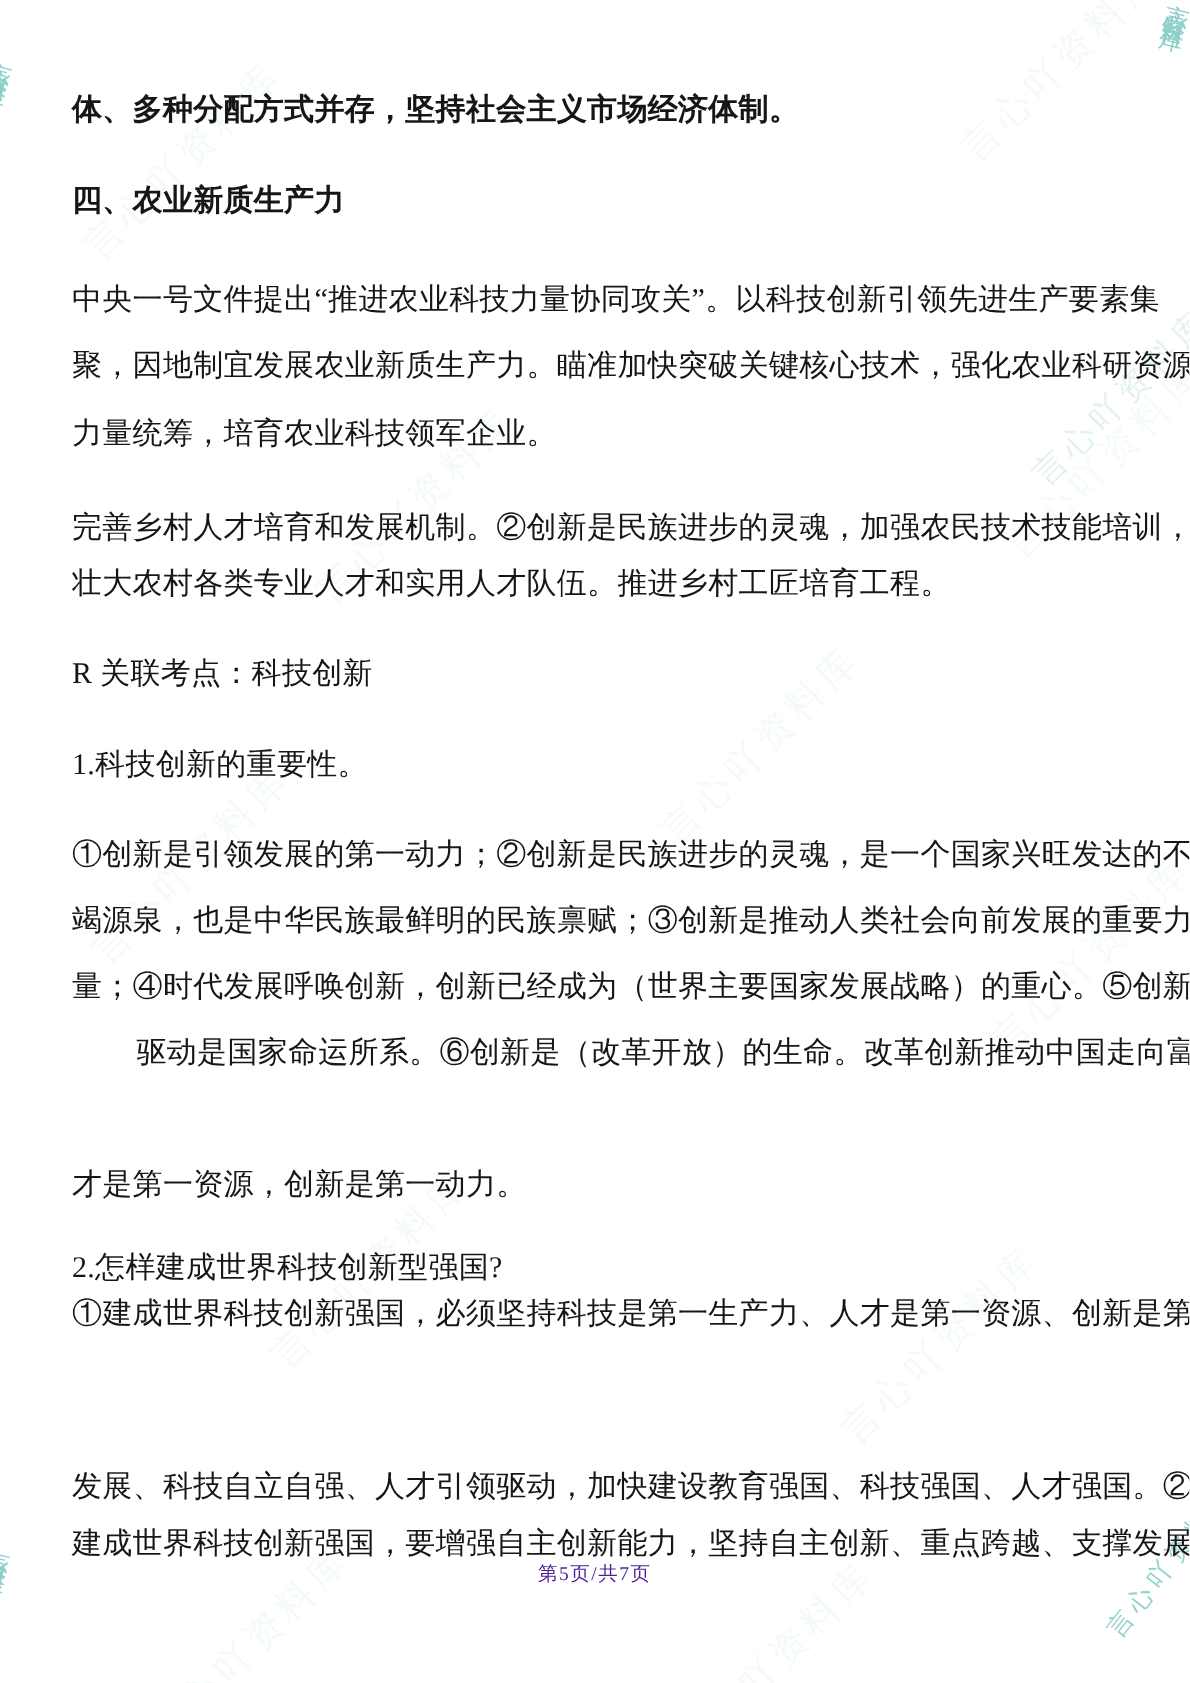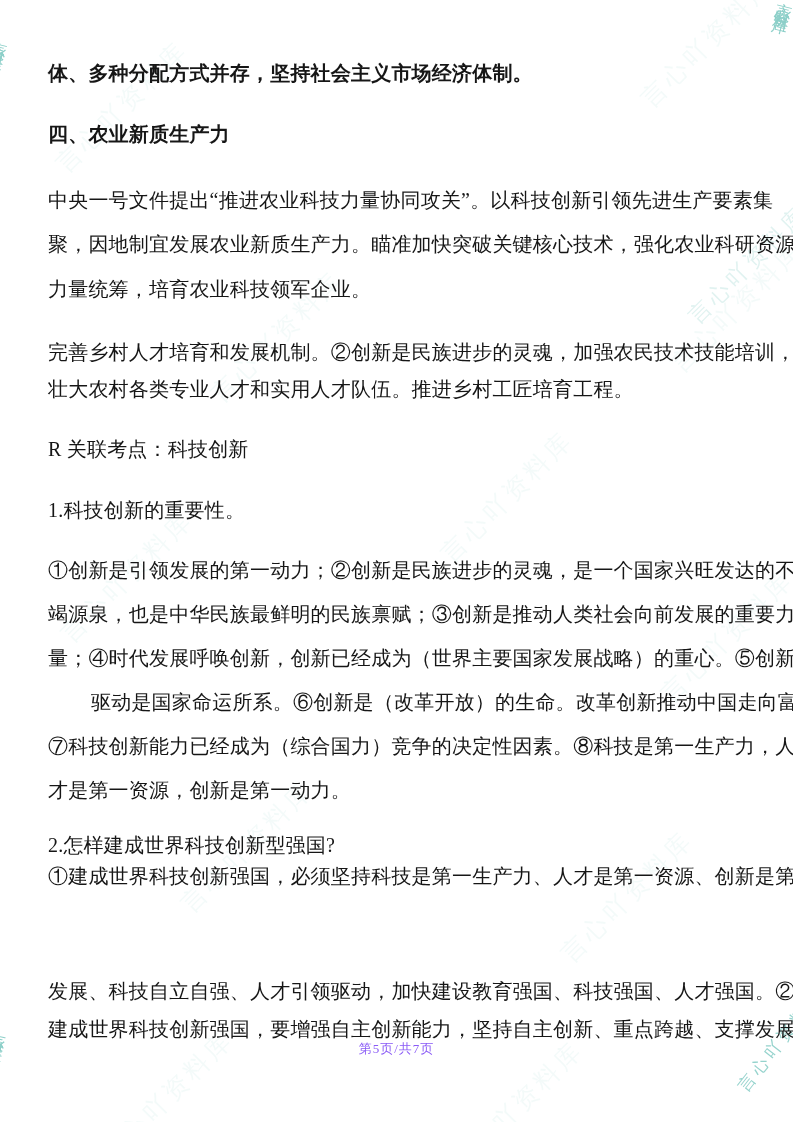--- a/index.html
+++ b/index.html
@@ -20,21 +20,21 @@
     letter-spacing:0.2px;
     white-space:nowrap;
   }
   .bold{font-weight:700;}
   .footer{
     position:absolute;
     left:0;width:100%;
     text-align:center;
     font-size:13px;
     letter-spacing:1px;
-    color:#8b5cf6;
+    color:#4c1d95;
   }
   .wm{
     position:absolute;
     white-space:nowrap;
     pointer-events:none;
     user-select:none;
   }
   .wm-grid{
     font-size:25px;
     letter-spacing:4px;
@@ -94,21 +94,20 @@
   <div class="tl" style="top:376px;">壮大农村各类专业人才和实用人才队伍。推进乡村工匠培育工程。</div>
 
   <div class="tl" style="top:436px;">R 关联考点：科技创新</div>
 
   <div class="tl" style="top:497px;">1.科技创新的重要性。</div>
 
   <div class="tl" style="top:601px;">竭源泉，也是中华民族最鲜明的民族禀赋；③创新是推动人类社会向前发展的重要力</div>
   <div class="tl" style="top:557px;">①创新是引领发展的第一动力；②创新是民族进步的灵魂，是一个国家兴旺发达的不</div>
   <div class="tl" style="top:645px;">量；④时代发展呼唤创新，创新已经成为（世界主要国家发展战略）的重心。⑤创新</div>
   <div class="tl" style="top:689px;margin-left:43px;">驱动是国家命运所系。⑥创新是（改革开放）的生命。改革创新推动中国走向富强。</div>
-  <div class="tl" style="top:733px;">⑦科技创新能力已经成为（综合国力）竞争的决定性因素。⑧科技是第一生产力，人</div>
   <div class="tl" style="top:777px;">才是第一资源，创新是第一动力。</div>
 
   <div class="tl" style="top:832px;">2.怎样建成世界科技创新型强国?</div>
 
   <div class="tl" style="top:863px;">①建成世界科技创新强国，必须坚持科技是第一生产力、人才是第一资源、创新是第</div>
   <div class="tl" style="top:978px;">发展、科技自立自强、人才引领驱动，加快建设教育强国、科技强国、人才强国。②</div>
   <div class="tl" style="top:1016px;">建成世界科技创新强国，要增强自主创新能力，坚持自主创新、重点跨越、支撑发展、</div>
 
   <div class="footer" style="top:1040px;">第5页/共7页</div>
 

